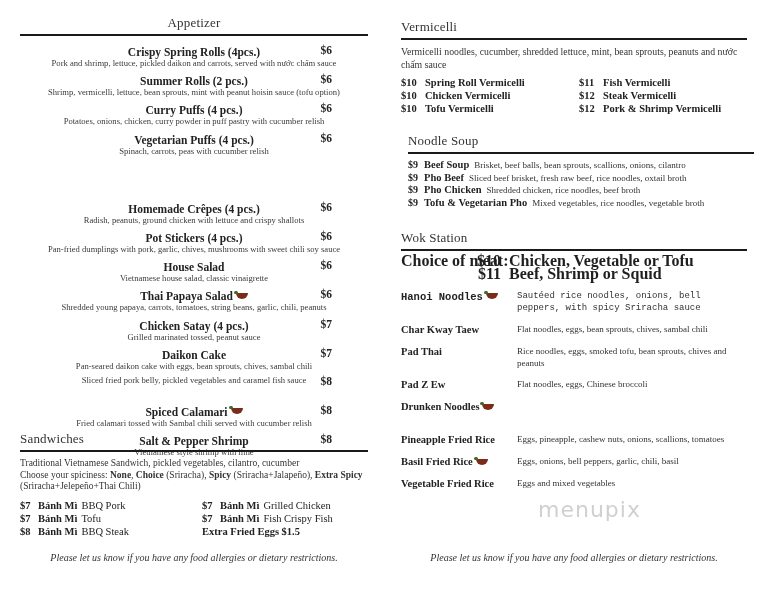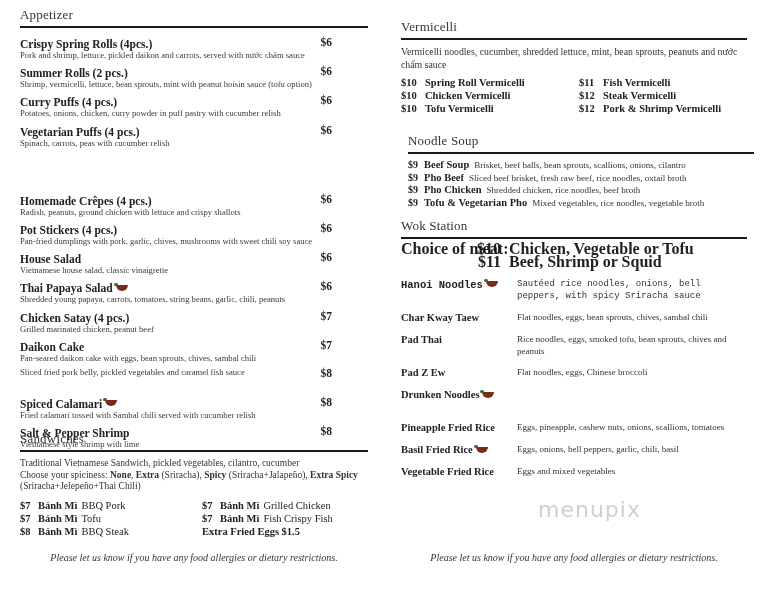--- a/index.html
+++ b/index.html
@@ -28,21 +28,21 @@
   .wok { display:grid; grid-template-columns: 110px 1fr; column-gap:6px; }
   .wok-name { font-weight:bold; font-size:10.5px; color:#222; line-height:12px; }
   .wok-desc { font-size:9px; color:#333; line-height:11.5px; }
   .watermark { position:absolute; left:538px; top:497px; font-family:"DejaVu Sans", sans-serif; font-size:22px; color:#d0d0d0; letter-spacing:1px; }
 </style>
 </head>
 <body>
 
 <div class="page left">
 
-  <div style="position:absolute; top:7px; left:0; width:348px;">
+  <div style="position:absolute; top:15px; left:0; width:348px;text-align:center;">
     <div class="sec-title">Appetizer</div>
     <div id="appetizer-list" style="margin-top:8px;">
         <div class="item" style="height:29.2px;">
           <div style="line-height:14px;"><span class="item-name">Crispy Spring Rolls (4pcs.)</span></div>
           <span class="item-price">$6</span>
           <div class="item-desc" style="line-height:11px;">Pork and shrimp, lettuce, pickled daikon and carrots, served with nước chấm sauce</div>
         </div>
         <div class="item" style="height:29.2px;">
           <div style="line-height:14px;"><span class="item-name">Summer Rolls (2 pcs.)</span></div>
           <span class="item-price">$6</span>
@@ -74,21 +74,21 @@
           <div class="item-desc" style="line-height:11px;">Vietnamese house salad, classic vinaigrette</div>
         </div>
         <div class="item" style="height:29.2px;">
           <div style="line-height:14px;"><span class="item-name">Thai Papaya Salad</span><span class="chili"></span></div>
           <span class="item-price">$6</span>
           <div class="item-desc" style="line-height:11px;">Shredded young papaya, carrots, tomatoes, string beans, garlic, chili, peanuts</div>
         </div>
         <div class="item" style="height:29.2px;">
           <div style="line-height:14px;"><span class="item-name">Chicken Satay (4 pcs.)</span></div>
           <span class="item-price">$7</span>
-          <div class="item-desc" style="line-height:11px;">Grilled marinated chicken, peanut beef</div>
+          <div class="item-desc" style="line-height:11px;">Grilled marinated tossed, peanut sauce</div>
         </div>
         <div class="item" style="height:29.2px;">
           <div style="line-height:14px;"><span class="item-name">Daikon Cake</span></div>
           <span class="item-price">$7</span>
           <div class="item-desc" style="line-height:11px;">Pan-seared daikon cake with eggs, bean sprouts, chives, sambal chili</div>
         </div>
         <div class="item" style="height:29.2px;">
           <span class="item-price">$8</span>
           <div class="item-desc" style="line-height:11px;">Sliced fried pork belly, pickled vegetables and caramel fish sauce</div>
         </div>
@@ -102,21 +102,21 @@
           <span class="item-price">$8</span>
           <div class="item-desc" style="line-height:11px;">Vietnamese style shrimp with lime</div>
         </div>
       </div>
   </div>
 
   <div style="position:absolute; top:431px; left:0; width:348px;">
     <div class="sec-title">Sandwiches</div>
     <div class="para" style="margin-top:6px; font-size:9.5px; line-height:11.5px;">
       <div>Traditional Vietnamese Sandwich, pickled vegetables, cilantro, cucumber</div>
-      <div id="spice-line"><span>Choose your spiciness: </span><b>None</b><span></span>, <b>Extra</b><span> (Sriracha)</span>, <b>Spicy</b><span> (Sriracha+Jalapeño)</span>, <b>Extra Spicy</b><span> (Sriracha+Jelepeño+Thai Chili)</span></div>
+      <div id="spice-line"><span>Choose your spiciness: </span><b>None</b><span></span>, <b>Choice</b><span> (Sriracha)</span>, <b>Spicy</b><span> (Sriracha+Jalapeño)</span>, <b>Extra Spicy</b><span> (Sriracha+Jelepeño+Thai Chili)</span></div>
     </div>
     <div class="grid2" style="margin-top:6px; grid-template-columns:176px 1fr;">
       <div id="sandwich-left">
           <div class="row" style="font-size:10.5px; line-height:13px;"><span class="p" style="width:18px;">$7</span><span style="margin-right:4px;">Bánh Mì</span><span class="thin">BBQ Pork</span></div>
           <div class="row" style="font-size:10.5px; line-height:13px;"><span class="p" style="width:18px;">$7</span><span style="margin-right:4px;">Bánh Mì</span><span class="thin">Tofu</span></div>
           <div class="row" style="font-size:10.5px; line-height:13px;"><span class="p" style="width:18px;">$8</span><span style="margin-right:4px;">Bánh Mì</span><span class="thin">BBQ Steak</span></div>
         </div>
       <div id="sandwich-right">
           <div class="row" style="font-size:10.5px; line-height:13px;"><span class="p" style="width:18px;">$7</span><span style="margin-right:4px;">Bánh Mì</span><span class="thin">Grilled Chicken</span></div>
           <div class="row" style="font-size:10.5px; line-height:13px;"><span class="p" style="width:18px;">$7</span><span style="margin-right:4px;">Bánh Mì</span><span class="thin">Fish Crispy Fish</span></div>
@@ -150,21 +150,21 @@
   <div style="position:absolute; top:133px; left:7px; width:346px;">
     <div class="sec-title">Noodle Soup</div>
     <div id="soup-list" style="margin-top:5px;">
         <div class="soup-row"><span class="p">$9</span><span class="n">Beef Soup</span><span class="d">Brisket, beef balls, bean sprouts, scallions, onions, cilantro</span></div>
         <div class="soup-row"><span class="p">$9</span><span class="n">Pho Beef</span><span class="d">Sliced beef brisket, fresh raw beef, rice noodles, oxtail broth</span></div>
         <div class="soup-row"><span class="p">$9</span><span class="n">Pho Chicken</span><span class="d">Shredded chicken, rice noodles, beef broth</span></div>
         <div class="soup-row"><span class="p">$9</span><span class="n">Tofu &amp; Vegetarian Pho</span><span class="d">Mixed vegetables, rice noodles, vegetable broth</span></div>
       </div>
   </div>
 
-  <div style="position:absolute; top:218px; left:0; width:346px;">
+  <div style="position:absolute; top:230px; left:0; width:346px;">
     <div class="sec-title">Wok Station</div>
     <div style="margin-top:3px; font-weight:bold; font-size:16px; line-height:13px; position:relative; height:28px;">
       <span style="position:absolute; left:0; top:0;">Choice of meat:</span>
       <div style="position:absolute; left:76px; top:0;">
         <div>
           <span style="display:inline-block; width:24px; text-align:right; margin-right:4px;">$10</span>
           <span>Chicken, Vegetable or Tofu</span>
         </div>
         <div>
           <span style="display:inline-block; width:24px; text-align:right; margin-right:4px;">$11</span>

